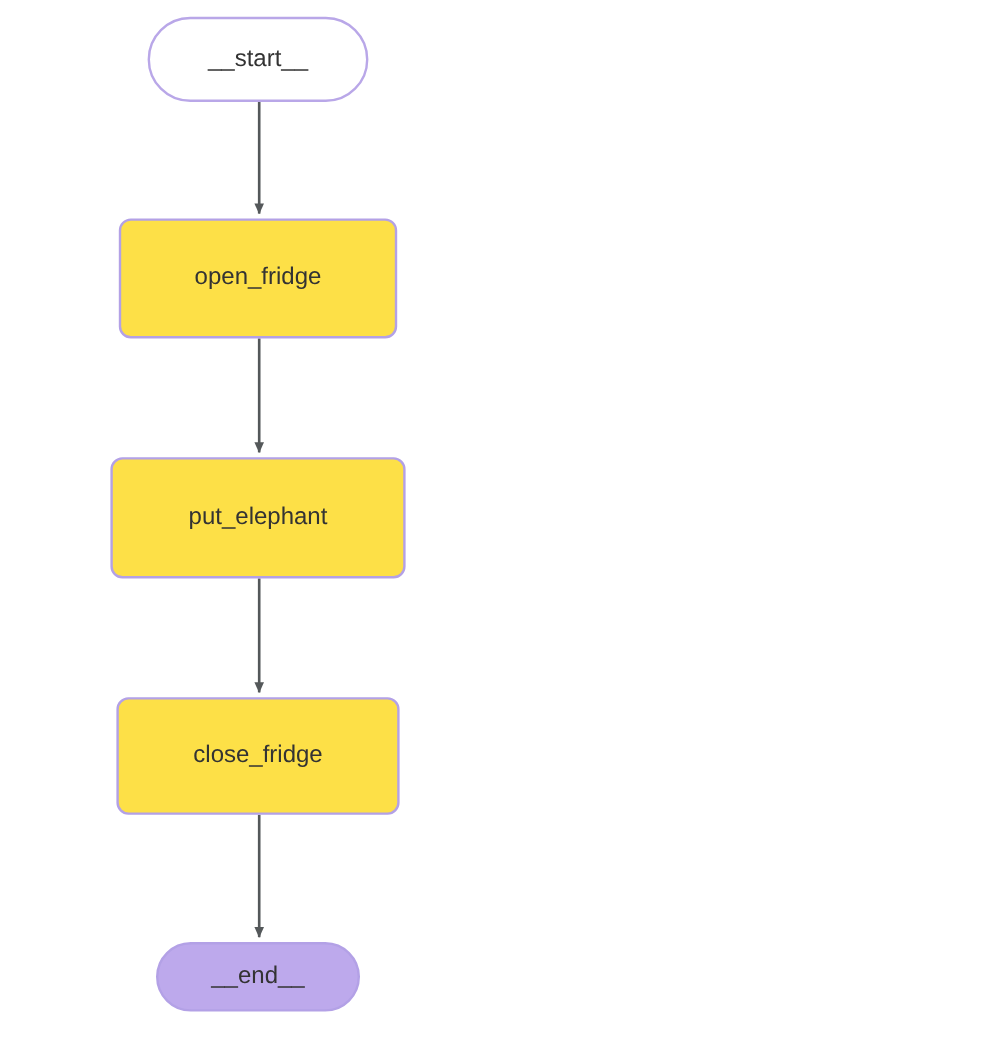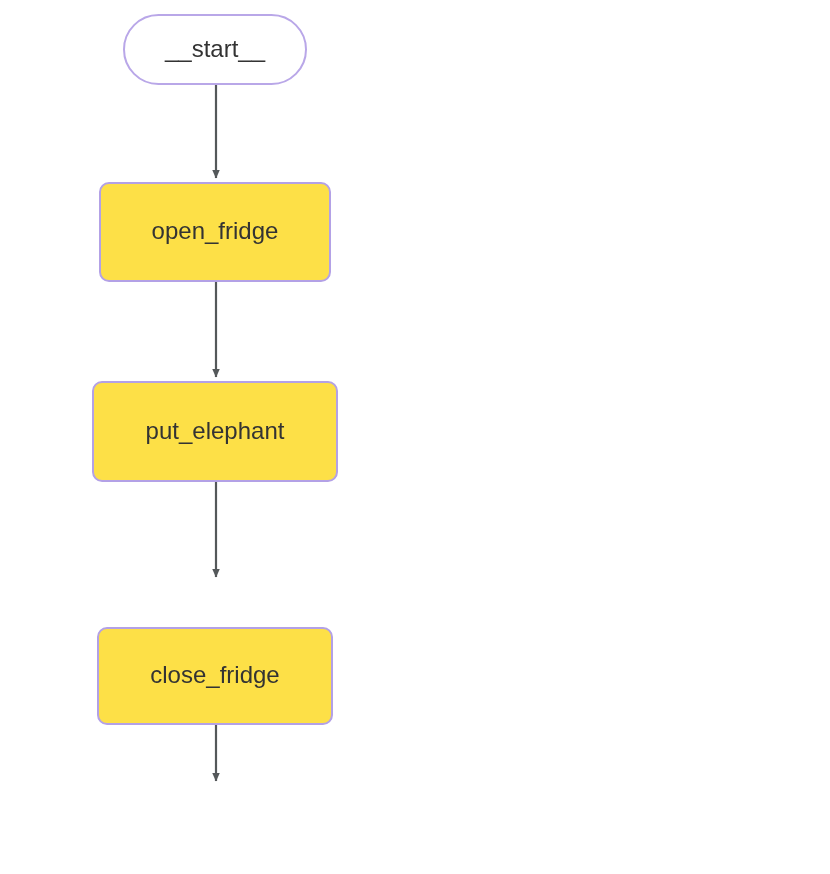--- a/index.html
+++ b/index.html
@@ -24,21 +24,21 @@
     width: 830px;
     height: 874px;
   }
   .node {
     position: absolute;
     box-sizing: border-box;
     display: flex;
     align-items: center;
     justify-content: center;
     color: #333333;
-    font-size: 24px;
+    font-size: 20px;
     font-family: "Liberation Sans", sans-serif;
     letter-spacing: 0px;
     white-space: nowrap;
     line-height: 1;
   }
   .node-terminal {
     background: #ffffff;
     border: 2px solid #b9a7e8;
     border-radius: 999px;
   }
@@ -87,18 +87,21 @@
   </div>
 
   <div class="node node-step" style="left:99px; top:182px; width:232px; height:100px;">
     <span class="node-label">open_fridge</span>
   </div>
 
   <div class="node node-step" style="left:92px; top:381px; width:246px; height:101px;text-align:right;">
     <span class="node-label">put_elephant</span>
   </div>
 
-  <div class="node node-step" style="left:97px; top:581px; width:236px; height:98px;margin-top:46px;">
+  <div class="node node-step" style="left:97px; top:581px; width:236px; height:98px;">
     <span class="node-label">close_fridge</span>
   </div>
 
+  <div class="node node-end" style="left:130px; top:785px; width:170px; height:58px;">
+    <span class="node-label">__end__</span>
+  </div>
 
 </div>
 
 </body></html>

